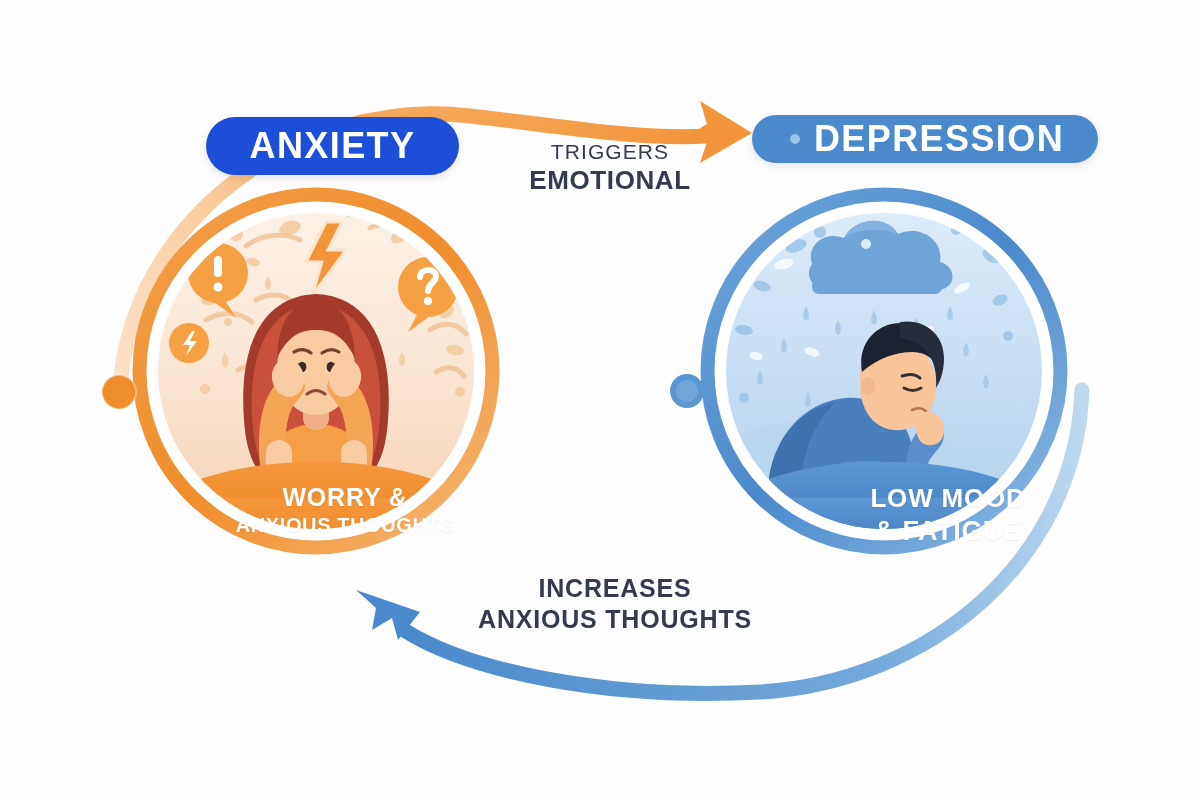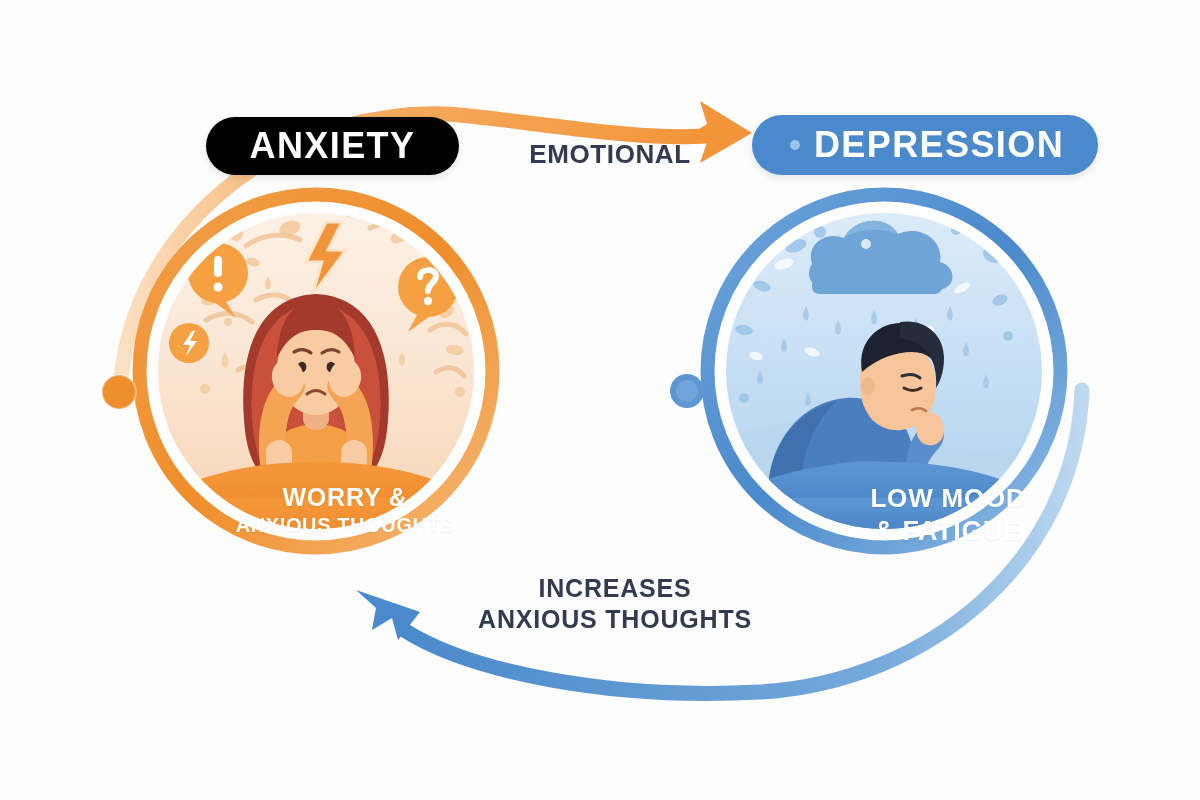--- a/index.html
+++ b/index.html
@@ -44,28 +44,28 @@
     letter-spacing: 1.4px;
     box-shadow: 0 3px 8px rgba(0,0,0,0.10);
     z-index: 40;
     white-space: nowrap;
   }
   #badge-anxiety {
     left: 206px;
     top: 117px;
     width: 253px;
     height: 58px;
-    background: #000000;
+    background: #1d4ed8;
     font-size: 36px;
   }
   #badge-depression {
     left: 752px;
     top: 115px;
     width: 342px;
-    height: 60px;
+    height: 48px;
     background: #4A89CB;
     font-size: 36px;
     padding-left: 4px;
   }
   .badge-dot {
     width: 10px;
     height: 10px;
     border-radius: 50%;
     background: #9cc2e6;
     flex: 0 0 auto;
@@ -433,20 +433,21 @@
   <div class="badge" id="badge-anxiety">
     <span>ANXIETY</span>
   </div>
 
   <div class="badge" id="badge-depression">
     <span class="badge-dot"></span>
     <span>DEPRESSION</span>
   </div>
 
   <div class="center-label" id="label-triggers">
+    <span class="lead">TRIGGERS</span>
     <span class="strong">EMOTIONAL</span>
   </div>
 
   <div class="center-label" id="label-increases">
     <span class="line">INCREASES</span>
     <span class="line">ANXIOUS THOUGHTS</span>
   </div>
 
   <div class="circle-caption" id="caption-anxiety">
     <span class="big">WORRY &amp;</span>

